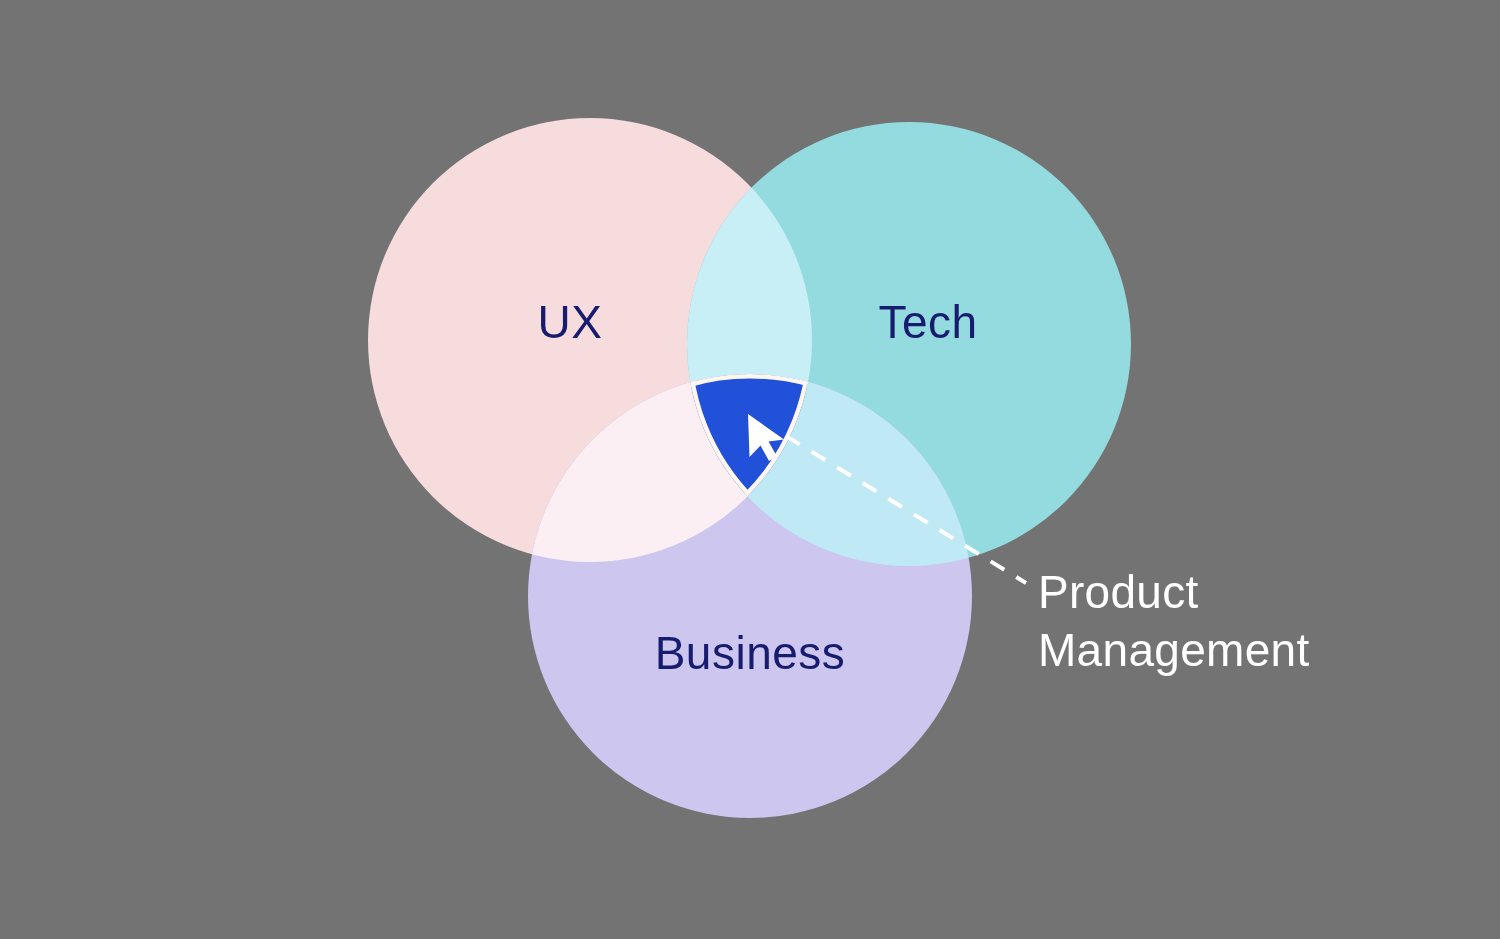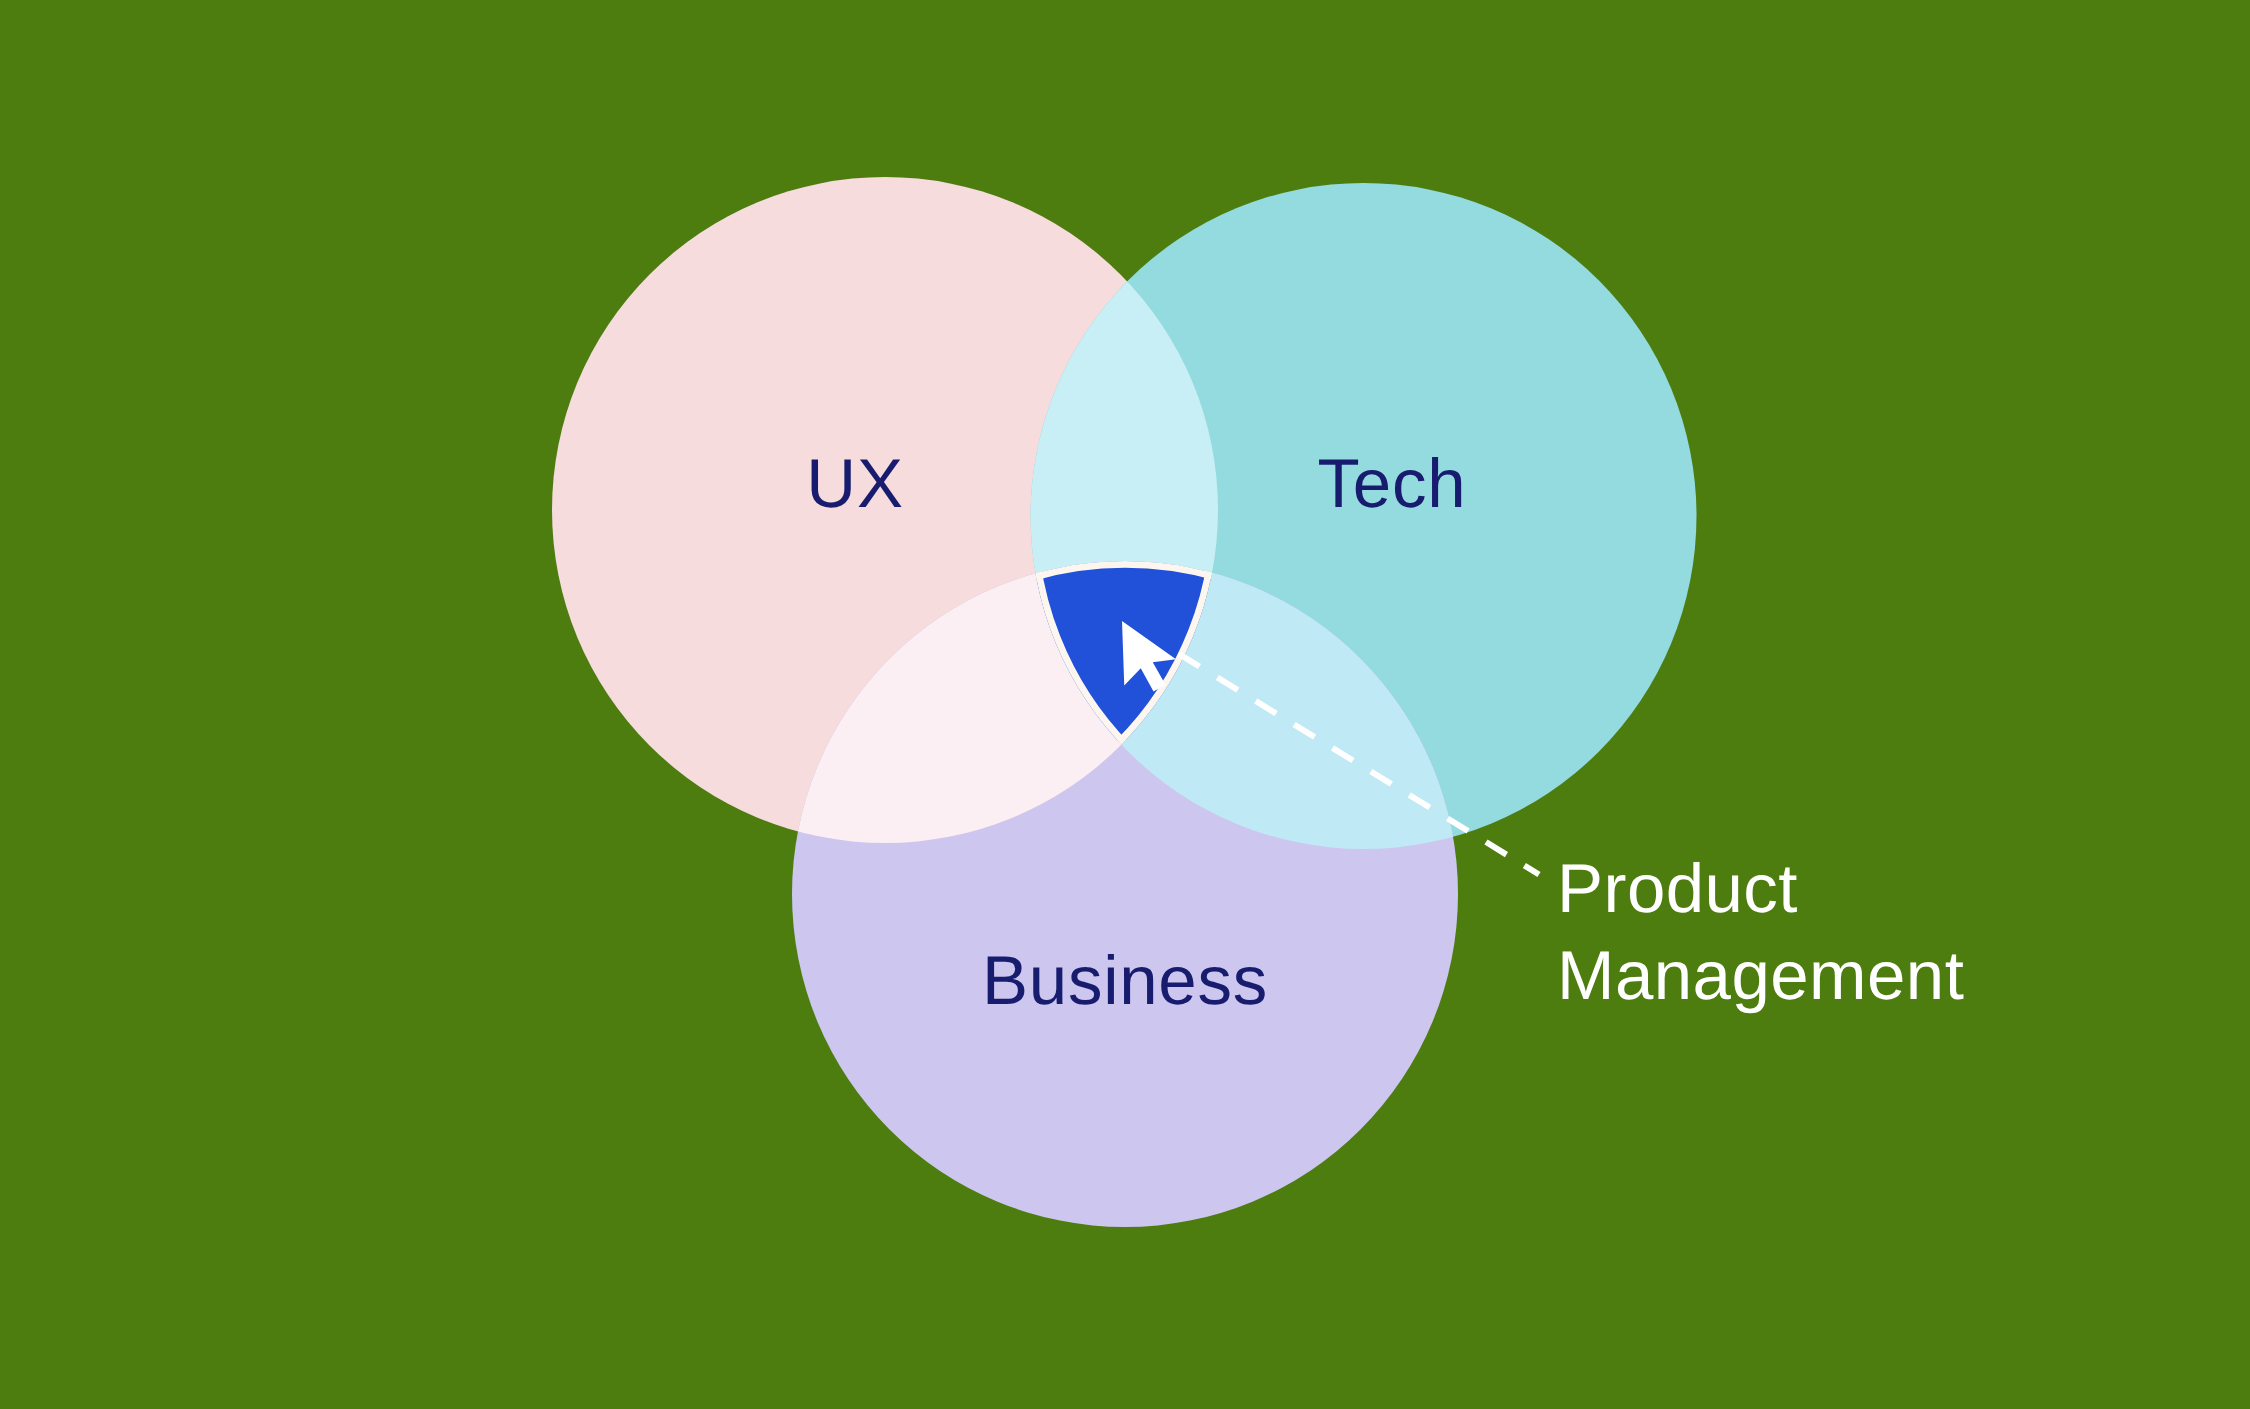--- a/index.html
+++ b/index.html
@@ -35,21 +35,21 @@
     font-family: "Liberation Sans", sans-serif;
     font-size: 46px;
     font-weight: 400;
     fill: #ffffff;
     letter-spacing: 0.3px;
   }
 </style>
 </head>
 <body>
 
-<div id="stage" style="background: #4d7c0f;">
+<div id="stage" style="background: #737373;">
 
   <svg id="venn-svg" viewBox="0 0 1500 939">
     <defs>
 
       <clipPath id="clip-ux">
           <circle cx="590" cy="340" r="222"></circle>
         </clipPath>
       <clipPath id="clip-tech">
           <circle cx="909" cy="344" r="222"></circle>
         </clipPath>

